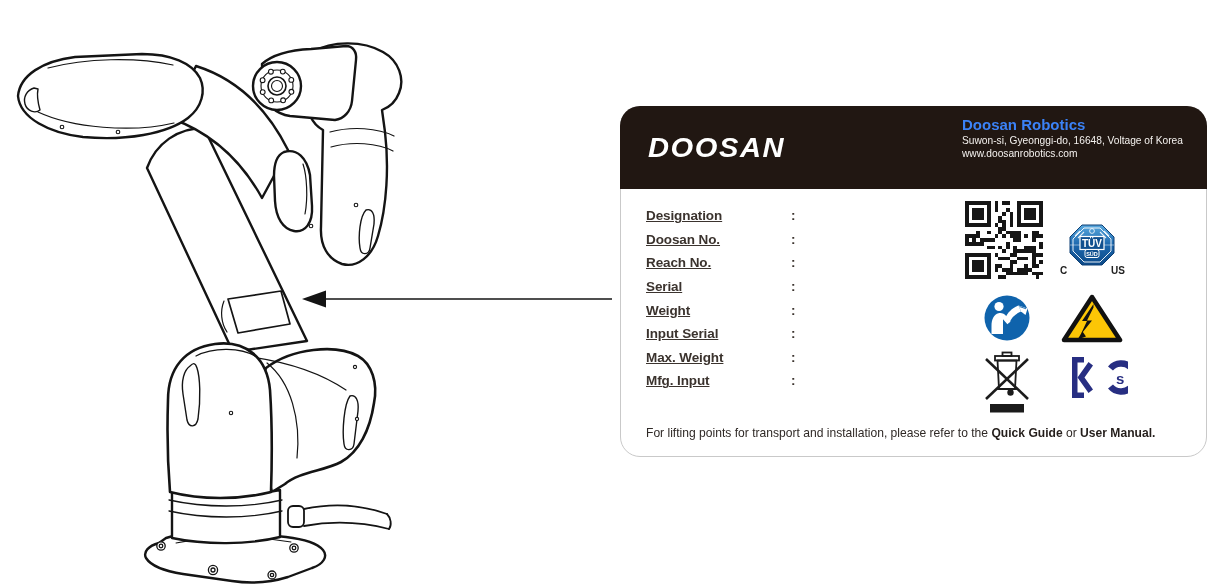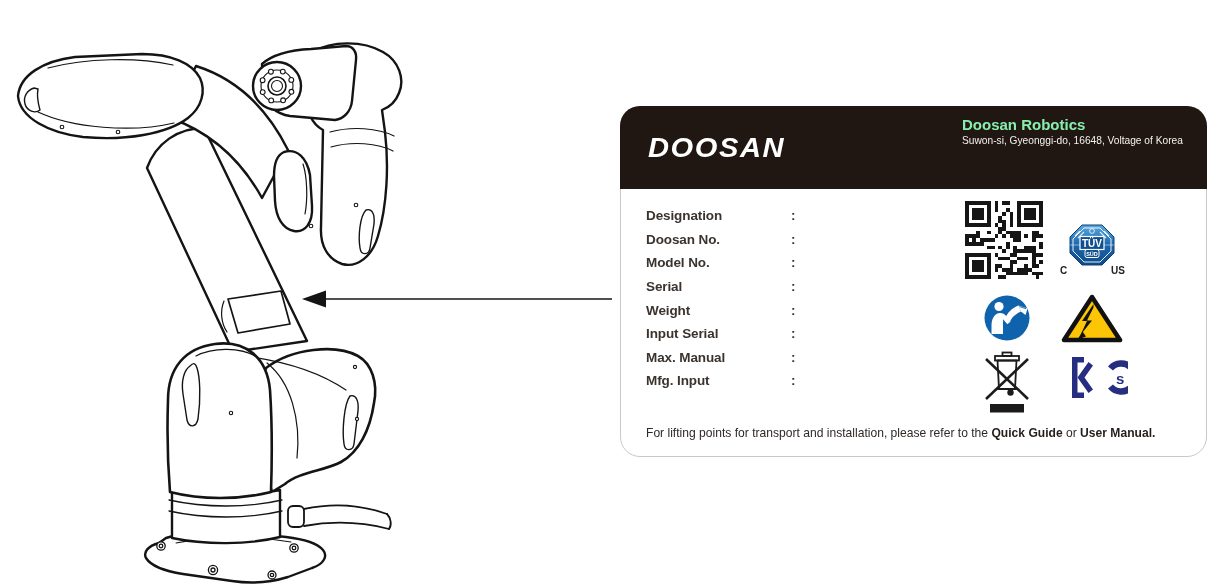--- a/index.html
+++ b/index.html
@@ -17,26 +17,26 @@
   .card-header{
     position:absolute;left:-1px;top:-1px;width:587px;height:83px;
     background:var(--header_bg,#211712);border-radius:20px 20px 0 0;
   }
   .logo{
     position:absolute;left:28px;top:26px;
     font-size:28px;font-weight:bold;font-style:italic;letter-spacing:1.5px;
     color:#ffffff;transform:scaleX(1.04);transform-origin:left center;
   }
   .header-right{position:absolute;left:342px;top:9px;width:240px;}
-  .company{font-size:15px;font-weight:bold;color:#86efac;line-height:19px;margin-bottom:1px;white-space:nowrap;}
+  .company{font-size:15px;font-weight:bold;color:#3b82f6;line-height:19px;margin-bottom:1px;white-space:nowrap;}
   .addr{font-size:10.2px;color:#f4f1ee;line-height:12.6px;white-space:nowrap;}
   
   .fields{position:absolute;left:25px;top:97px;width:290px;}
   .frow{display:flex;height:23.6px;align-items:center;}
-  .fname{width:145px;font-size:13.5px;font-weight:700;color:#3b332e;letter-spacing:-0.1px;}
+  .fname{width:145px;font-size:13.5px;font-weight:700;color:#3b332e;letter-spacing:-0.1px;text-decoration:underline;}
   .fsep{font-size:13.5px;font-weight:700;color:#3b332e;}
   
   .mark{position:absolute;}
   .m-qr{left:344px;top:94px;width:78px;height:78px;}
   .m-tuv{left:438px;top:117px;width:66px;height:54px;}
   .m-man{left:362px;top:187px;width:48px;height:48px;}
   .m-warn{left:440px;top:186px;width:62px;height:51px;}
   .m-weee{left:362px;top:244px;width:48px;height:62px;}
   .m-kc{left:447px;top:247px;width:60px;height:53px;}
   
@@ -135,50 +135,51 @@
     </g>
   </svg>
 
   <div class="card">
 
     <div class="card-header">
       <div class="logo">DOOSAN</div>
       <div class="header-right">
         <div class="company">Doosan Robotics</div>
         <div class="addr">Suwon-si, Gyeonggi-do, 16648, Voltage of Korea</div>
+        <div class="addr">www.doosanrobotics.com</div>
       </div>
     </div>
 
     <div class="fields">
       <div class="frow">
           <span class="fname">Designation</span>
           <span class="fsep">:</span>
         </div>
       <div class="frow">
           <span class="fname">Doosan No.</span>
           <span class="fsep">:</span>
         </div>
       <div class="frow">
-          <span class="fname">Model No.</span>
+          <span class="fname">Reach No.</span>
           <span class="fsep">:</span>
         </div>
       <div class="frow">
           <span class="fname">Serial</span>
           <span class="fsep">:</span>
         </div>
       <div class="frow">
           <span class="fname">Weight</span>
           <span class="fsep">:</span>
         </div>
       <div class="frow">
           <span class="fname">Input Serial</span>
           <span class="fsep">:</span>
         </div>
       <div class="frow">
-          <span class="fname">Max. Manual</span>
+          <span class="fname">Max. Weight</span>
           <span class="fsep">:</span>
         </div>
       <div class="frow">
           <span class="fname">Mfg. Input</span>
           <span class="fsep">:</span>
         </div>
     </div>
 
     <svg id="qr" class="mark m-qr" viewBox="0 0 21 21" shape-rendering="crispEdges" style="fill:#161616">
         <rect x="0" y="0" width="1" height="1"></rect>

